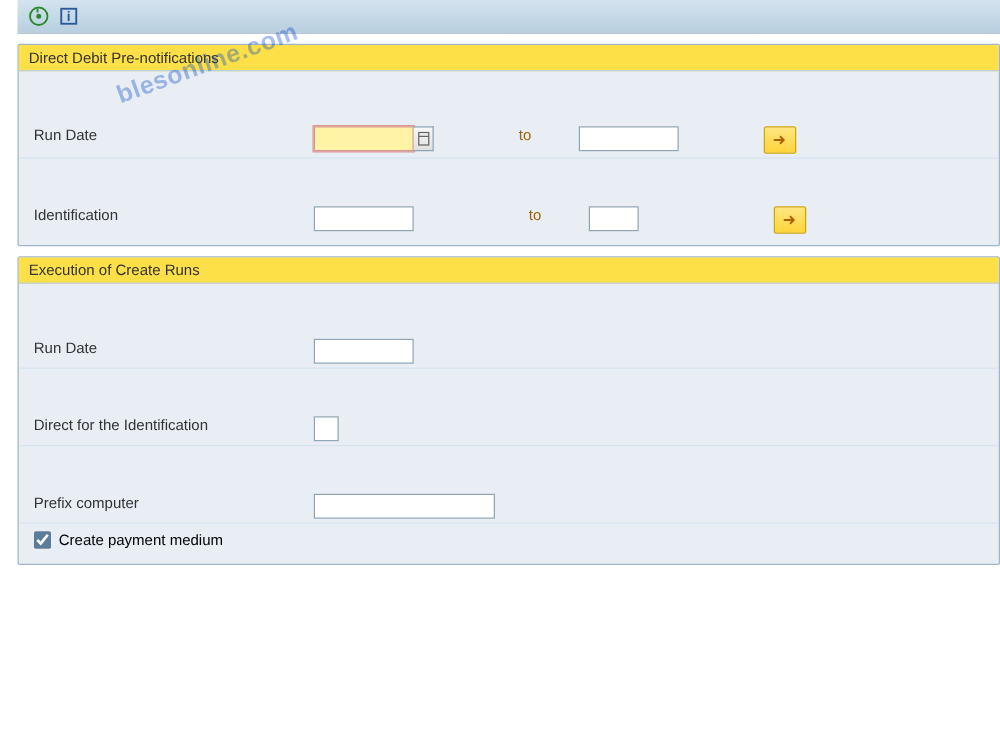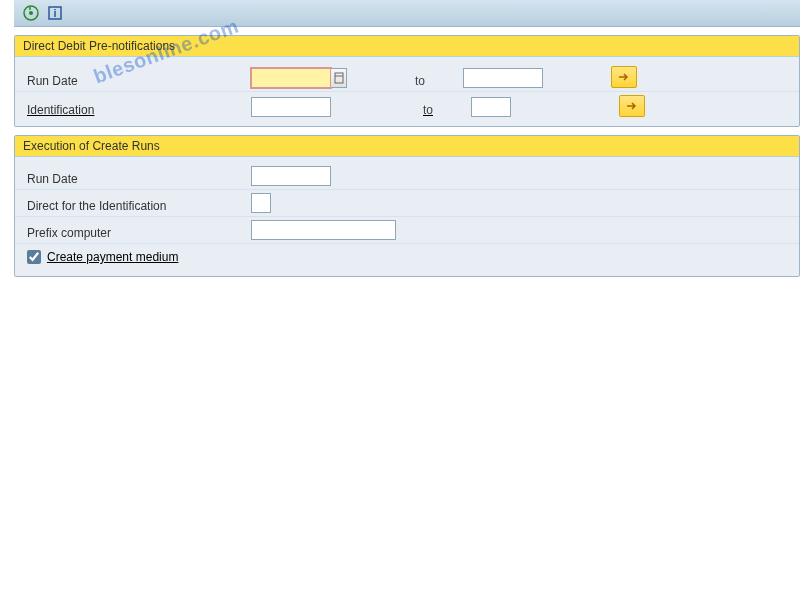--- a/index.html
+++ b/index.html
@@ -43,26 +43,27 @@
       border-bottom: 1px solid #b8cfdf;
       padding: 3px 8px;
       font-size: 12px;
       color: #333;
     }
     .panel-body {
       padding: 6px 0;
     }
     .form-row {
       display: flex;
-      align-items: flex-end;
+      align-items: flex-start;
       padding: 3px 8px;
       gap: 8px;
       border-bottom: 1px solid #d4e3ef;
-    }
-    .form-row:last-child { border-bottom: none; text-decoration: underline; }
+      margin-top: 35px;
+    }
+    .form-row:last-child { border-bottom: none; }
     .form-label {
       width: 220px;
       color: #333;
       padding-left: 4px;
     }
     .field-wrap {
       position: relative;
       display: inline-flex;
       align-items: center;
     }
@@ -91,41 +92,40 @@
       display: inline-flex;
       align-items: center;
       justify-content: center;
       cursor: pointer;
       font-size: 10px;
       color: #555;
     }
     .to-label {
       width: 40px;
       margin-left: 60px;
-      color: #404040;
+      color: #a16207;
     }
     .multi-btn {
       width: 26px;
       height: 22px;
       background: linear-gradient(#ffe680, #ffd43b);
       border: 1px solid #d4a700;
       border-radius: 2px;
       display: inline-flex;
       align-items: center;
       justify-content: center;
       cursor: pointer;
       margin-left: 60px;
     }
     .multi-btn svg { display: block; }
     .chk-row {
       display: flex;
       align-items: center;
       gap: 6px;
       padding: 6px 12px;
-      text-decoration: underline;
     }
     .chk {
       width: 14px;
       height: 14px;
       accent-color: #5a7d9a;
     }
     .watermark {
       position: absolute;
       left: 90px;
       top: 40px;

